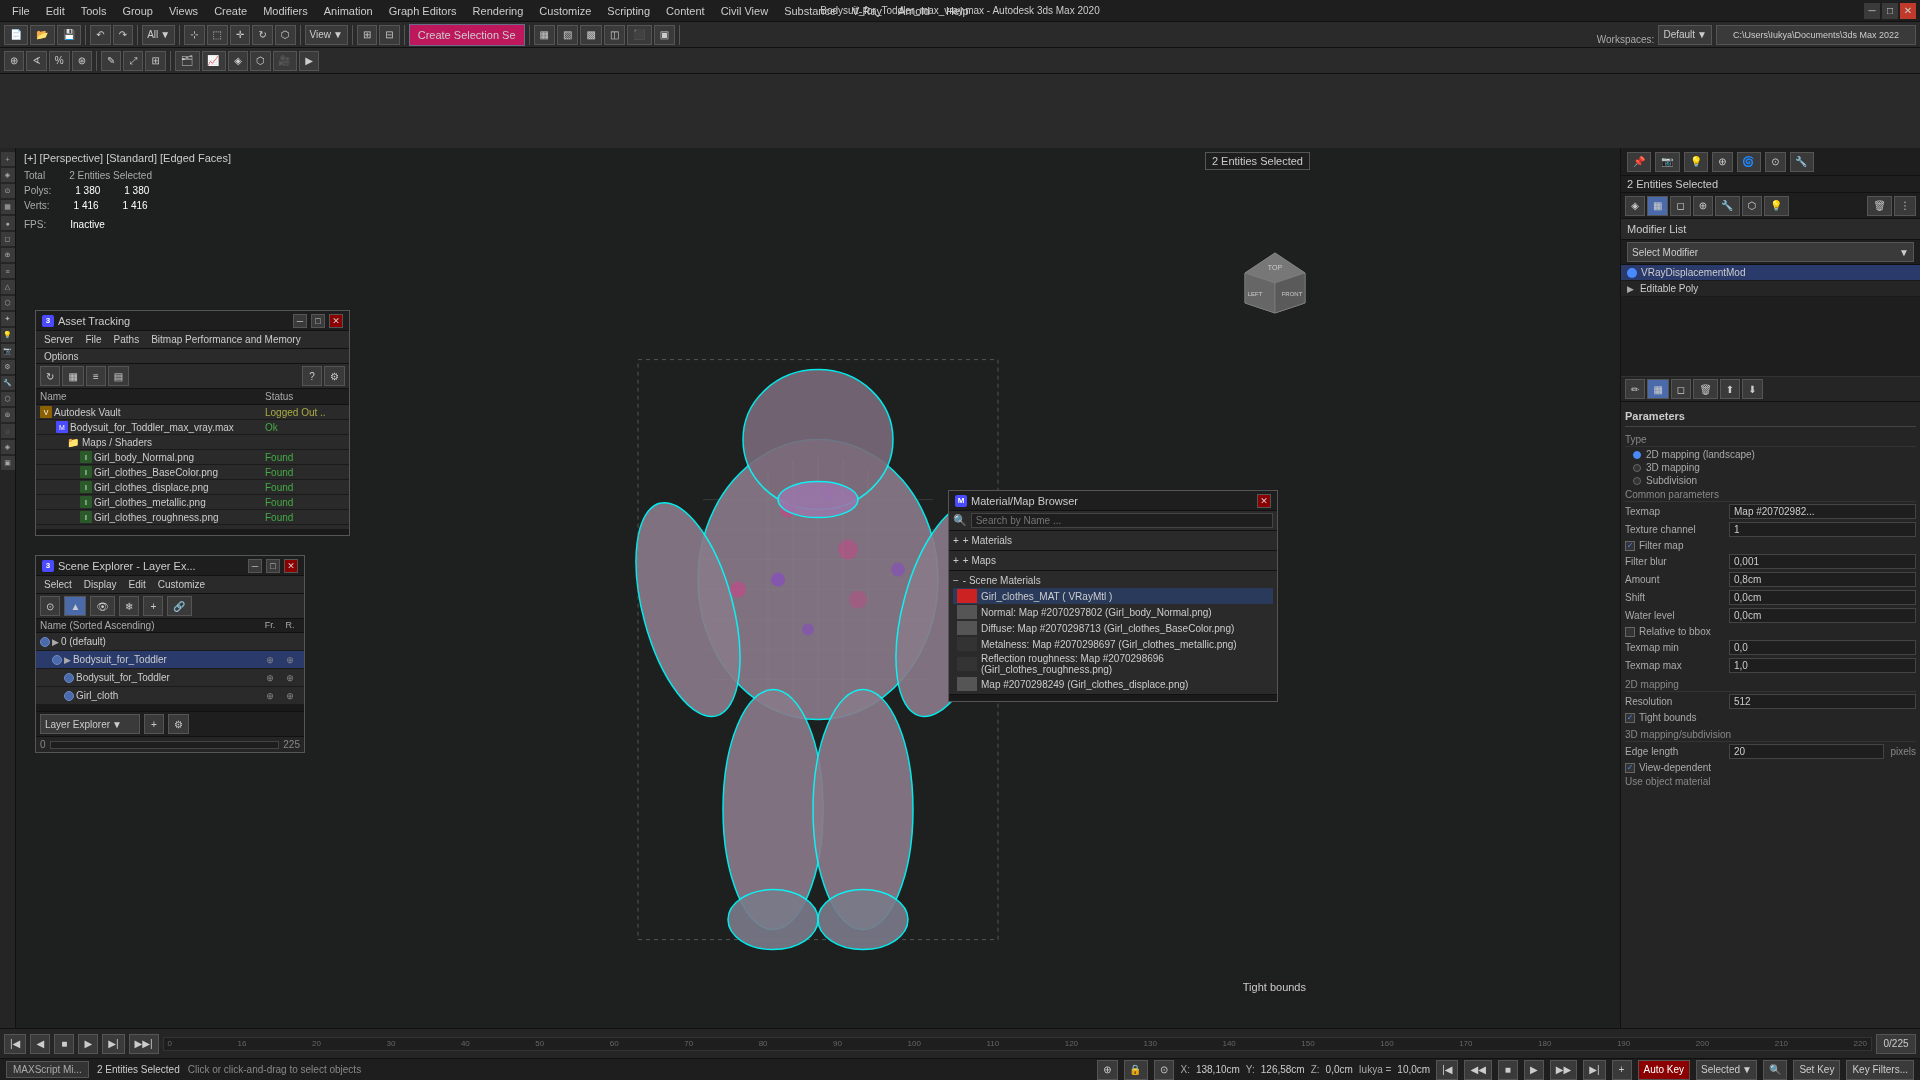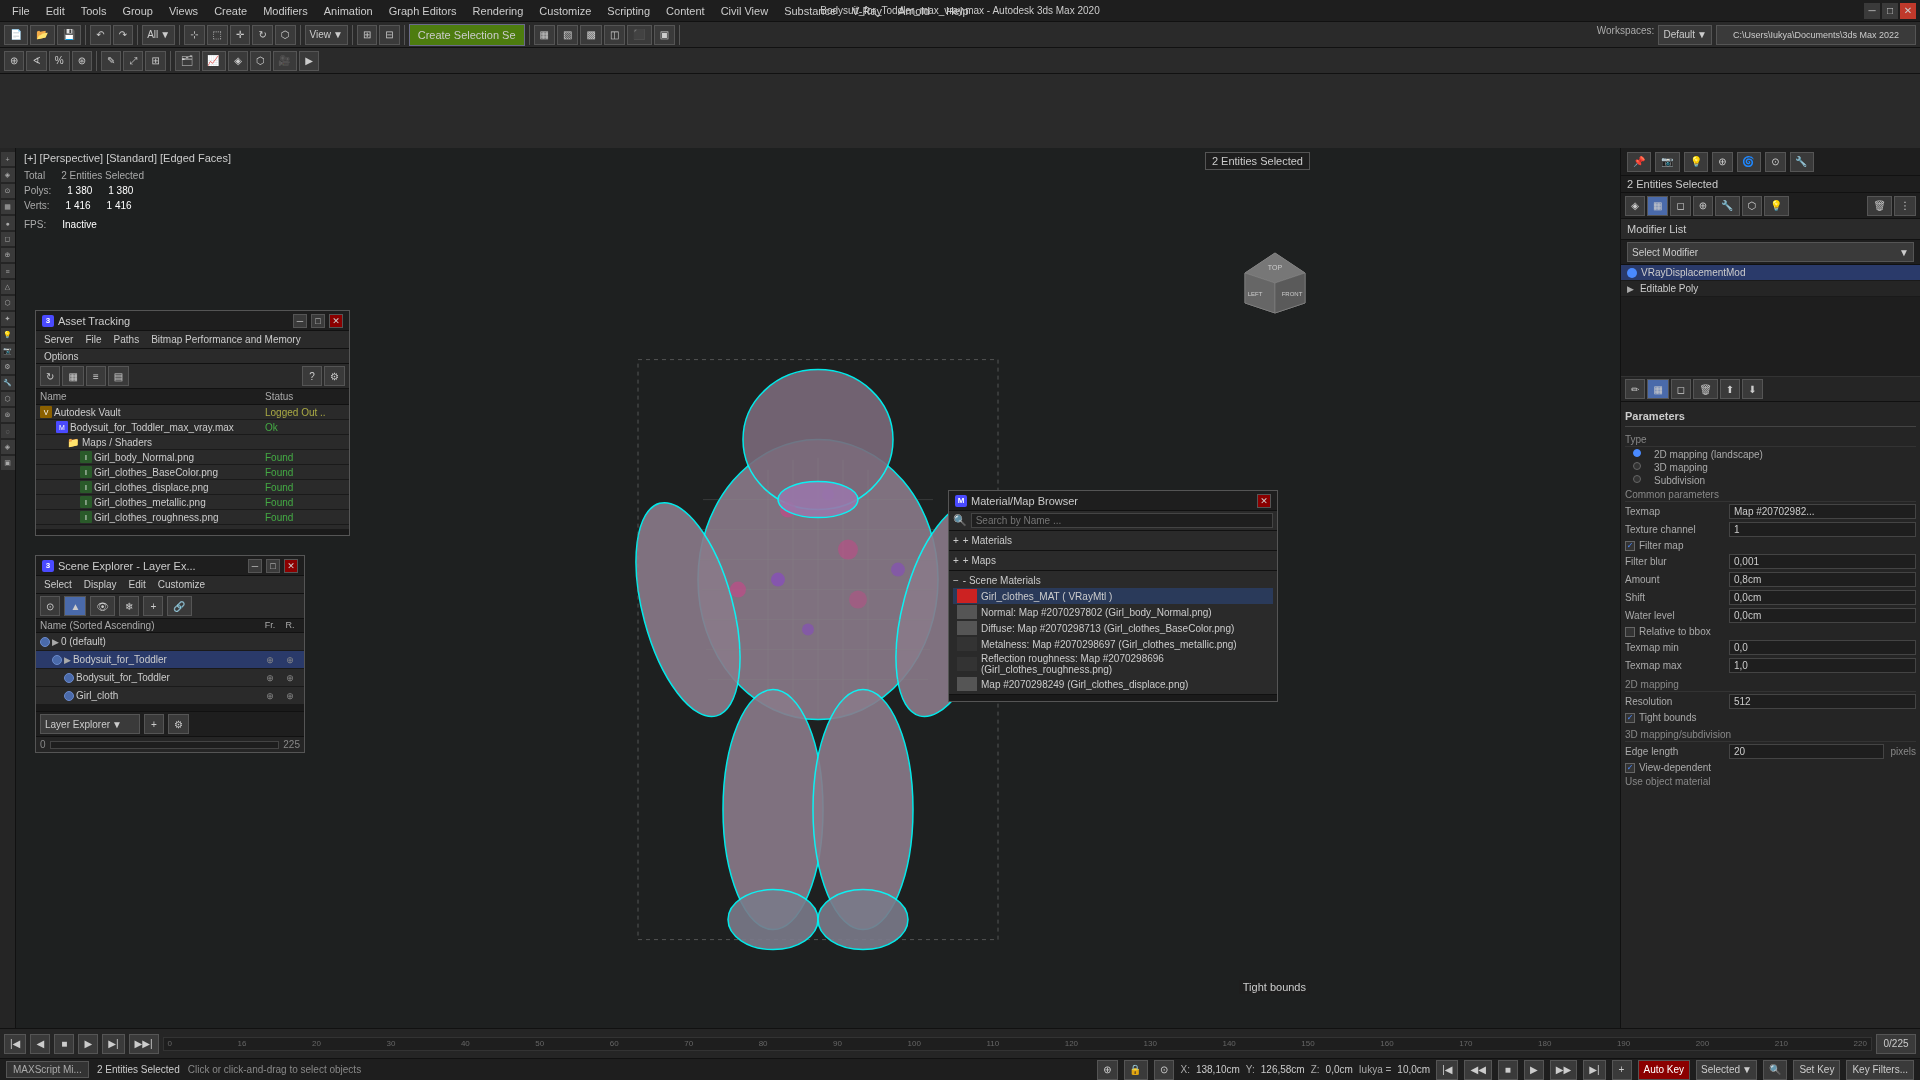--- a/index.html
+++ b/index.html
@@ -89,21 +89,21 @@
       color: #ccc;
       padding: 1px 4px;
       font-size: 10px;
       height: 20px;
       display: flex;
       align-items: center;
       gap: 2px;
       cursor: pointer;
     }
     .create-sel-btn {
-      background: #4d7c0f;
+      background: #be185d;
       border: 1px solid #6a6a8a;
       color: #ccc;
       padding: 1px 8px;
       font-size: 11px;
       height: 22px;
       display: flex;
       align-items: center;
       cursor: pointer;
     }
 
@@ -168,21 +168,21 @@
     
     #viewport-stats {
       position: absolute;
       top: 20px;
       left: 8px;
       color: #ffffff;
       font-size: 10px;
       line-height: 1.5;
       z-index: 10;
     }
-    .stat-row { display: flex; gap: 16px; }
+    .stat-row { display: flex; gap: 24px; }
     .stat-label { color: #aaaaaa; }
     .stat-value { color: #ffffff; }
 
     
     #model-bg {
       position: absolute;
       top: 0; left: 0; right: 0; bottom: 0;
       background: #1e2020;
     }
 
@@ -265,22 +265,22 @@
       flex: 1;
     }
     .param-radio-group {
       display: flex;
       flex-direction: column;
       gap: 2px;
       margin-left: 8px;
     }
     .param-radio-row {
       display: flex;
-      align-items: flex-start;
-      gap: 13px;
+      align-items: center;
+      gap: 5px;
       color: #aaaaaa;
       font-size: 10px;
     }
     .radio-dot {
       width: 8px;
       height: 8px;
       border-radius: 50%;
       border: 1px solid #666;
       background: #333;
       flex-shrink: 0;
@@ -664,21 +664,21 @@
   <div class="tb-separator"></div>
   <div class="create-sel-btn">Create Selection Se</div>
   <div class="tb-separator"></div>
   <div class="tb-btn">▦</div>
   <div class="tb-btn">▧</div>
   <div class="tb-btn">▩</div>
   <div class="tb-btn">◫</div>
   <div class="tb-btn">⬛</div>
   <div class="tb-btn">▣</div>
   <div class="tb-separator"></div>
-  <div style="margin-left:auto; display:flex; align-items:flex-start; gap:4px;">
+  <div style="margin-left:auto; display:flex; align-items:flex-end; gap:4px;">
     <span style="color:#aaa; font-size:10px;">Workspaces:</span>
     <div class="tb-dropdown">
       <span>Default</span>
         <span>▼</span>
     </div>
     <div class="tb-btn" style="min-width:200px; font-size:9px;">
       <span>C:\Users\Iukya\Documents\3ds Max 2022</span>
     </div>
   </div>
 </div>

